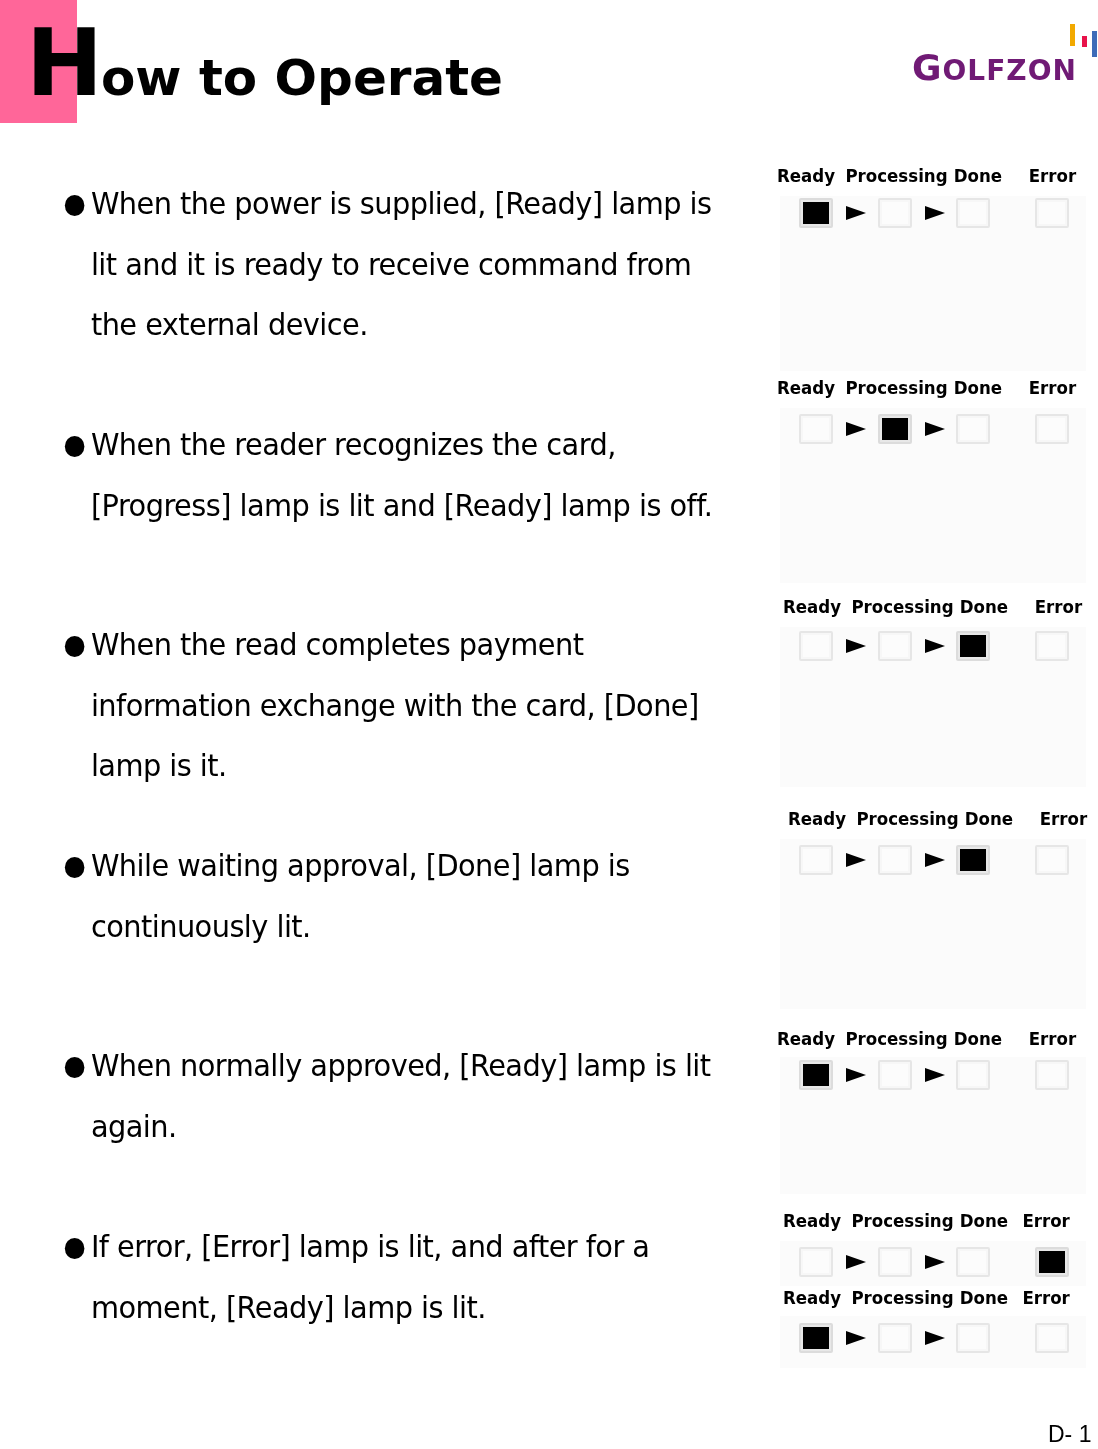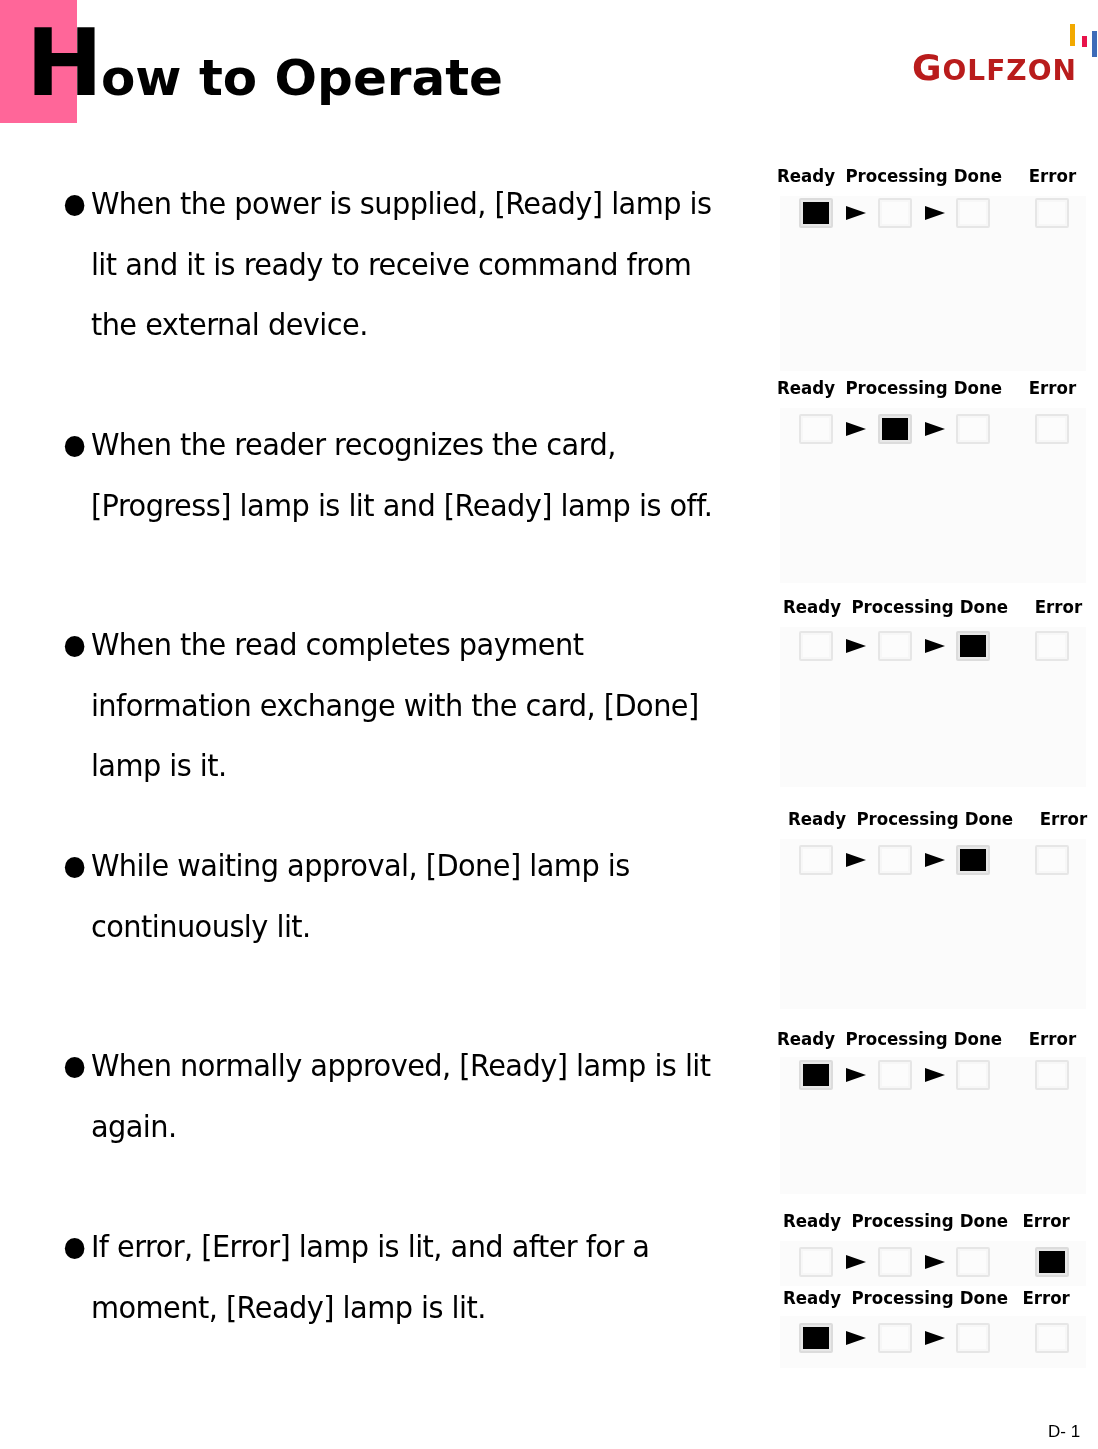--- a/index.html
+++ b/index.html
@@ -15,21 +15,21 @@
       position: absolute; left: 14px; top: 6px; margin: 12px;
       font-family: "DejaVu Sans", sans-serif; font-weight: bold;
       white-space: nowrap; line-height: 1;
     }
     .title .cap { font-size: 92px; letter-spacing: -2px; vertical-align: baseline; }
     .title .rest { font-size: 50px; letter-spacing: 0px; }
     .logo { position: absolute; left: 912px; top: 20px; width: 186px; height: 70px; }
     .logo-text {
       position: absolute; left: 0; top: 30px;
       font-family: "DejaVu Sans", sans-serif; font-weight: bold;
-      color: #b91c1c; font-size: 36px; letter-spacing: 1px; line-height: 1;
+      color: #701a75; font-size: 36px; letter-spacing: 1px; line-height: 1;
     }
     .logo-text .small { font-size: 28px; }
     .logo-bar { position: absolute; width: 5px; }
 
     .bullet {
       position: absolute; left: 63px; width: 705px;
       font-family: "DejaVu Sans", sans-serif; font-size: 31px; line-height: 60.5px;
       letter-spacing: -0.6px; transform: scaleX(0.93); transform-origin: left top;
     }
     .bullet .dot {
@@ -54,21 +54,21 @@
     }
     .lamp.on { background: #000; border-color: #dcdcdc; box-shadow: inset 0 0 0 2px #e8e8e8; }
     .lamp.on::after { content: ""; position: absolute; inset: 2px; background: #000; }
     .arrow {
       position: absolute; top: 8px; width: 0; height: 0;
       border-top: 7px solid transparent; border-bottom: 7px solid transparent;
       border-left: 20px solid #000;
     }
     .page-no {
       position: absolute; left: 1048px; top: 1423px;
-      font-family: "Liberation Sans", sans-serif; font-size: 17px; line-height: 1;
+      font-family: "Liberation Sans", sans-serif; font-size: 23px; line-height: 1;
       white-space: nowrap;
     }
   </style>
 </head>
 <body>
 
 <div class="title-cap-box"></div>
 <h1 class="title"><span class="cap">H</span><span class="rest">ow to Operate</span></h1>
 
 <div class="logo">

